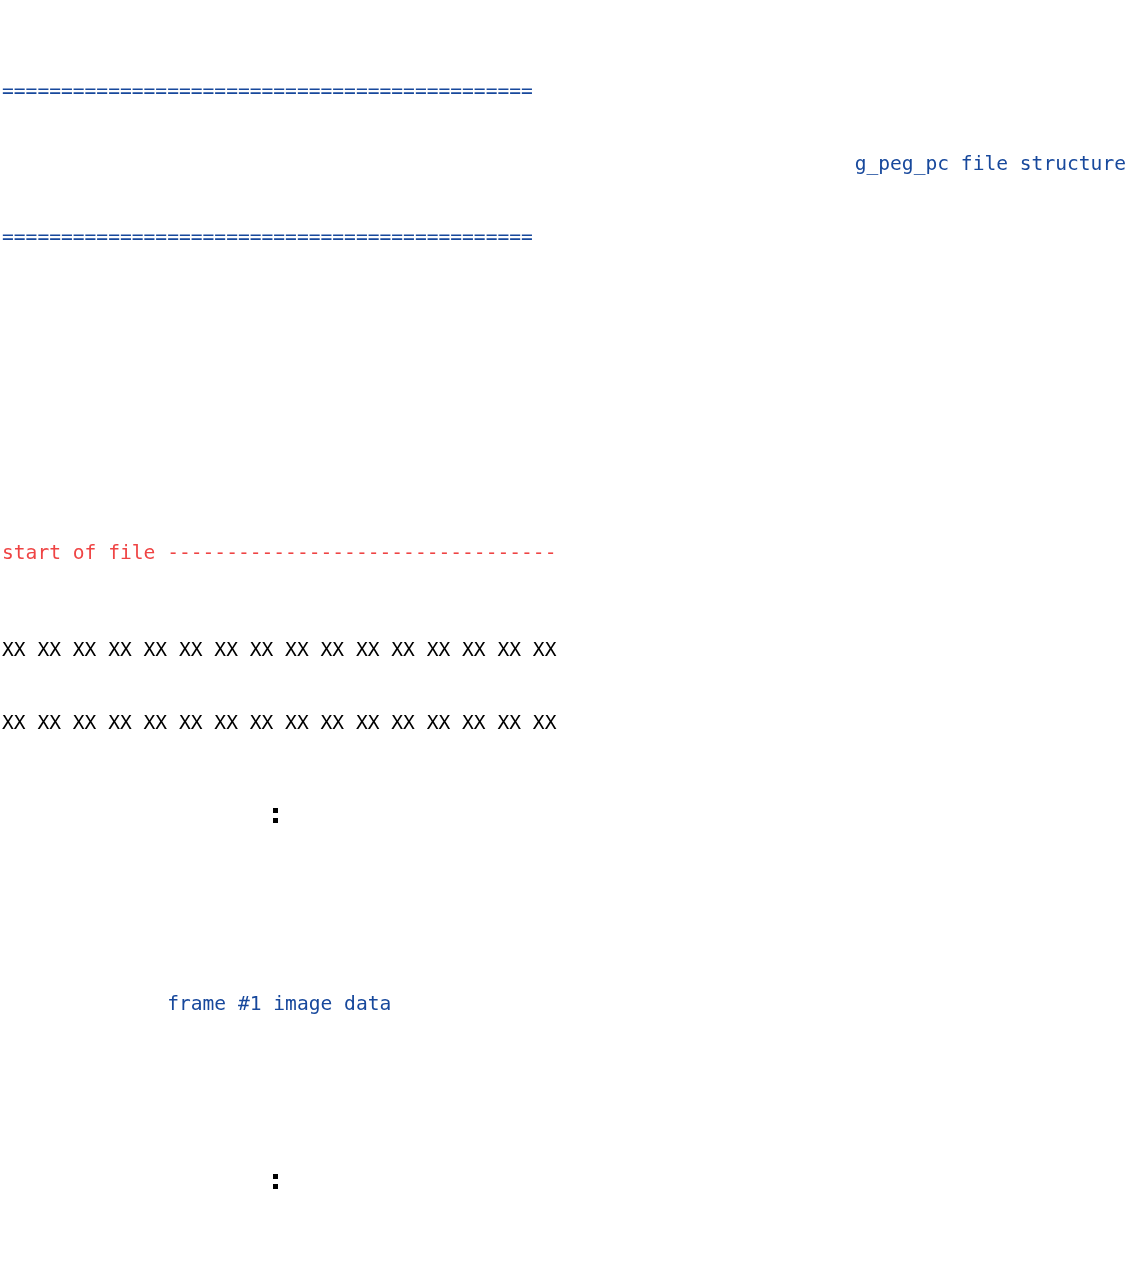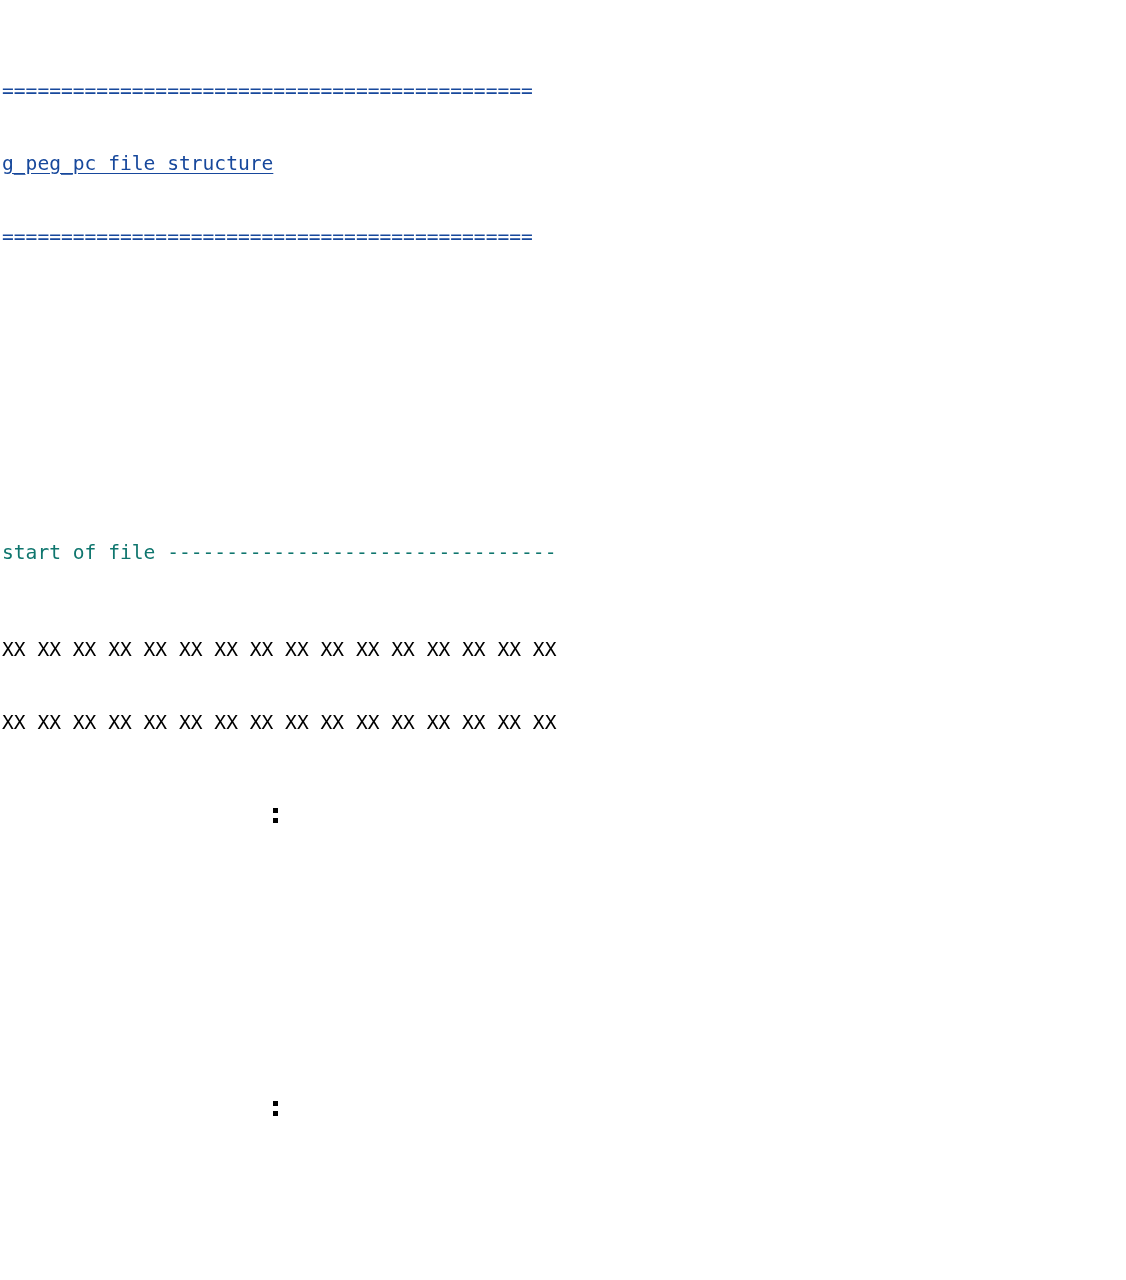--- a/index.html
+++ b/index.html
@@ -16,22 +16,22 @@
   }
   #doc {
     padding: 6px 0 0 2px;
     font-size: 19.6px;
     line-height: 24.3px;
     letter-spacing: 0px;
     white-space: pre;
     color: #000000;
   }
   .blue   { color: #17489c; }
-  .green  { color: #0f766e; }
-  .ul     { text-decoration: underline; text-underline-offset: 3px; }
+  .green  { color: #ef4444; }
+  .ul     { text-underline-offset: 3px; text-align: right; }
   .line   { display: block; min-height: 24.3px; }
   .blank  { display: block; height: 24.3px; }
   .blank-sm { display: block; height: 12px; }
   .colonrow {
     display: block;
     height: 26px;
     line-height: 12px;
     font-size: 19.6px;
   }
   .dot {
@@ -60,20 +60,21 @@
 
   <span class="line"><span class="green">start of file </span><span class="green">---------------------------------</span></span>
 
   <span class="line">XX XX XX XX XX XX XX XX XX XX XX XX XX XX XX XX</span>
   <span class="line">XX XX XX XX XX XX XX XX XX XX XX XX XX XX XX XX</span>
 
   <span class="colonrow"><span>                       </span><span class="colon-wrap"><span class="dot"></span><span class="dot"></span></span></span>
 
   <span class="blank-sm"></span>
 
+  <span class="line"><span>              </span><span class="blue">frame #1 image data</span></span>
 
   <span class="blank-sm"></span>
 
   <span class="colonrow"><span>                       </span><span class="colon-wrap"><span class="dot"></span><span class="dot"></span></span></span>
 
   
 
   
 
   

